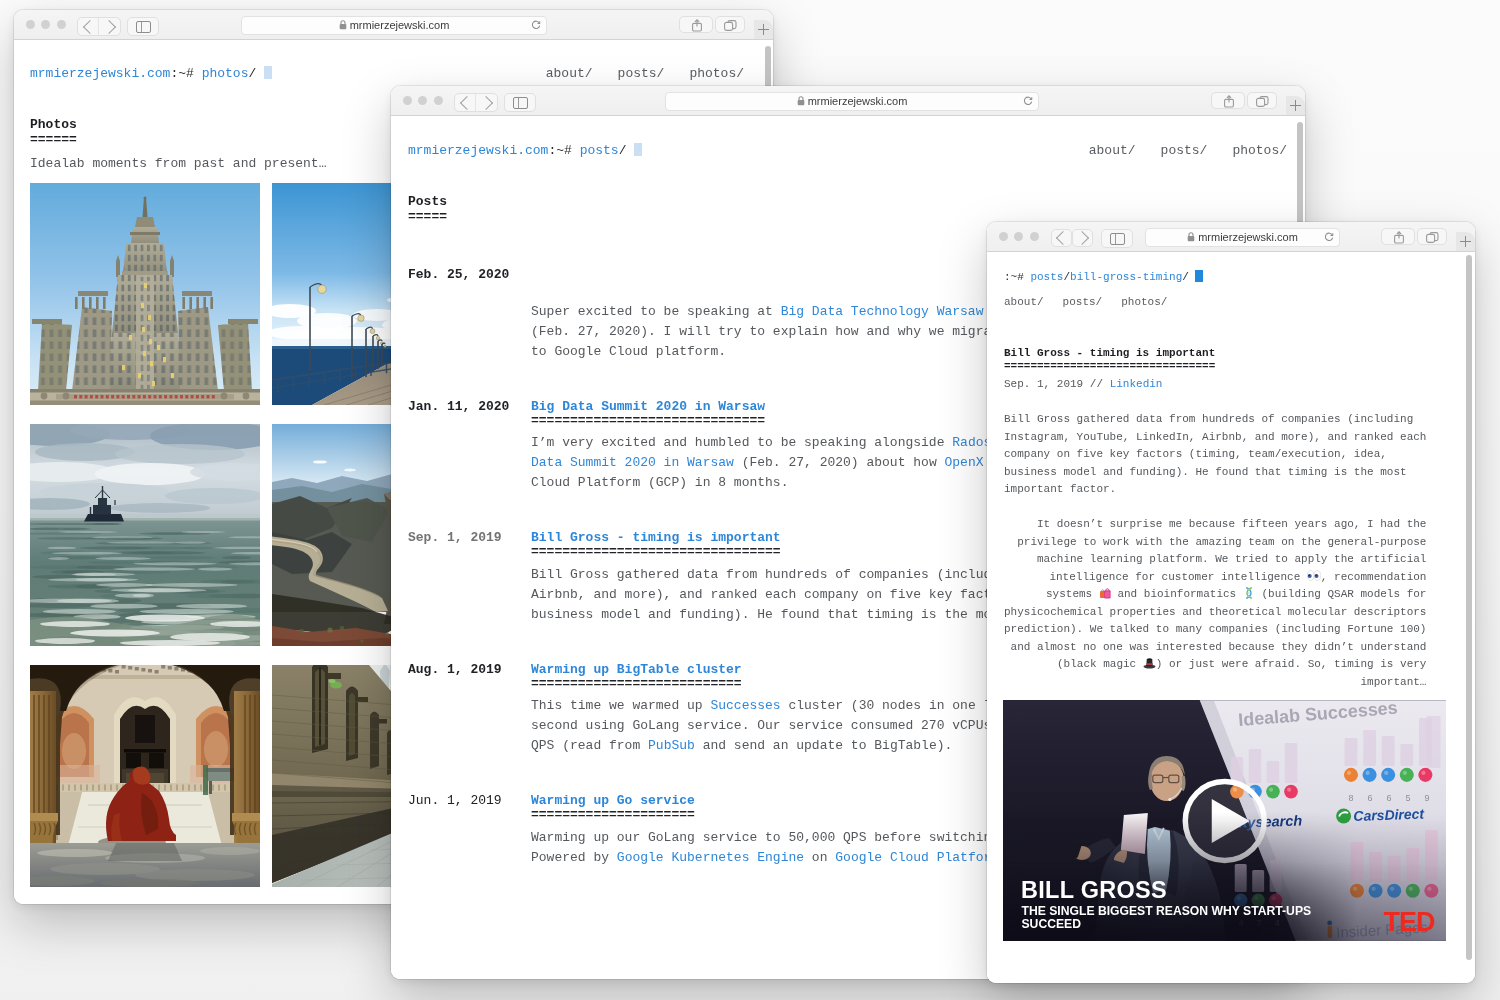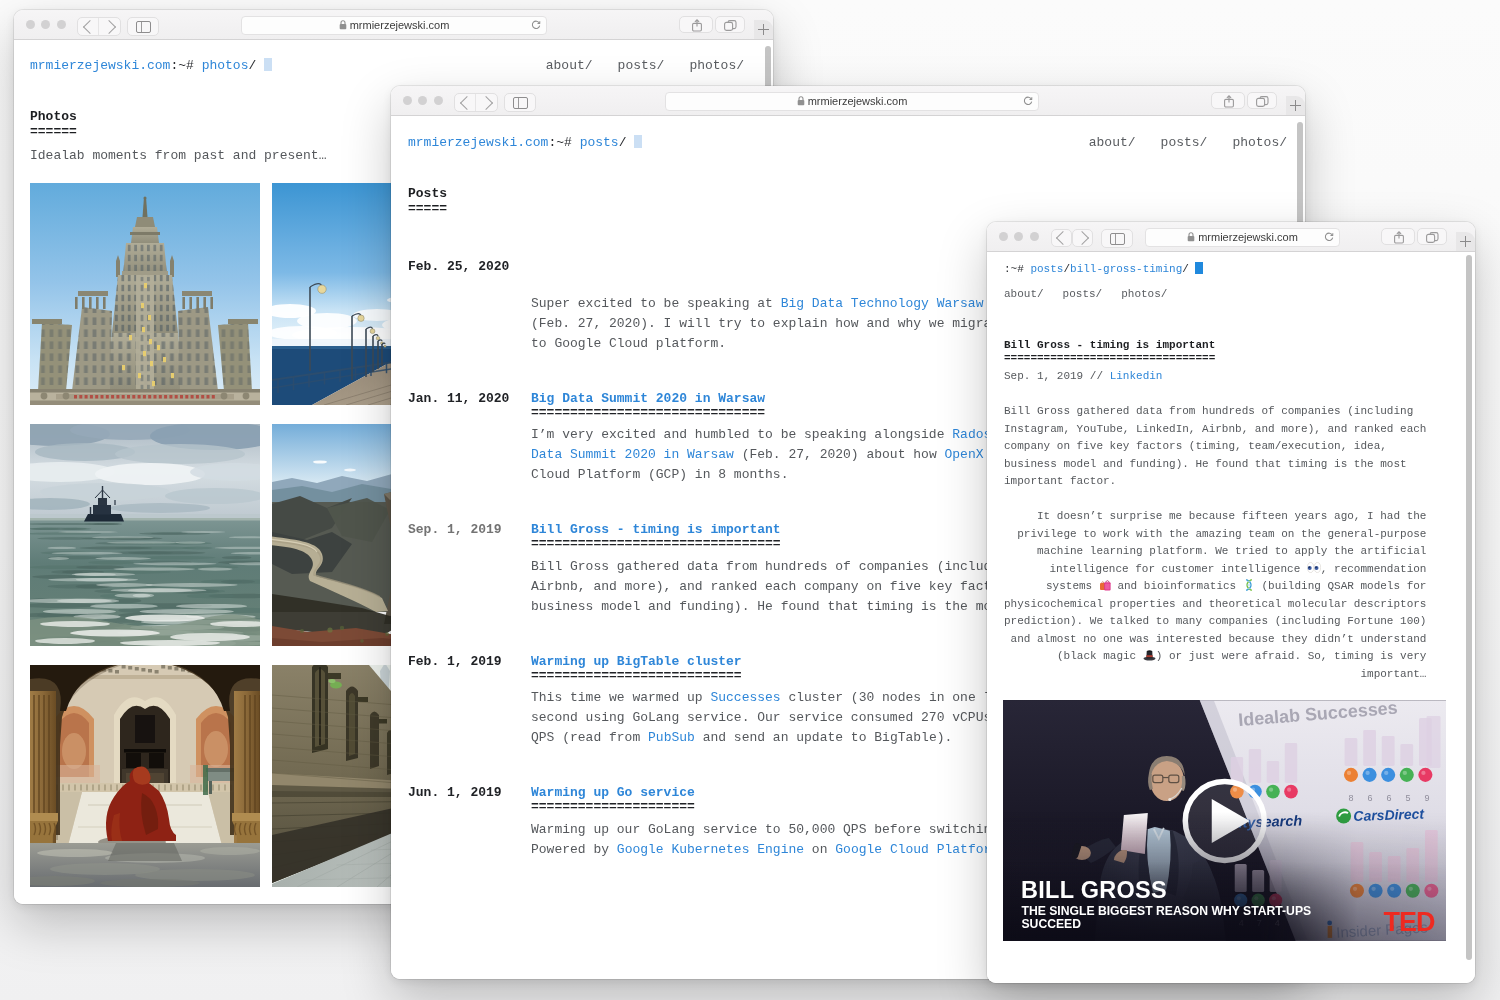--- a/index.html
+++ b/index.html
@@ -22,21 +22,21 @@
 .url{position:absolute;top:5.5px;height:17px;border:1px solid #e3e2e3;border-radius:4px;background:#fdfdfd;
 font-family:"Liberation Sans",sans-serif;font-size:11px;color:#3b3b3b;text-align:center;line-height:17px;}
 .btn2{position:absolute;top:6px;height:17px;border:1px solid #e1e0e1;border-radius:5px;background:#f8f7f8;box-sizing:border-box;}
 .share{right:60px;width:34px;}
 .tabs{right:28px;width:30px;}
 .plus{position:absolute;right:0;top:10px;width:19px;height:19px;background:#e8e7e8;border-radius:0 9px 0 0;}
 .plus:before{content:"";position:absolute;left:4px;top:9px;width:11px;height:1.4px;background:#8b8a8b;}
 .plus:after{content:"";position:absolute;left:9px;top:4px;width:1.4px;height:11px;background:#8b8a8b;}
 .content{position:absolute;left:0;top:30px;right:0;bottom:0;background:#fff;border-radius:0 0 9px 9px;overflow:hidden;}
 .blue{color:#2e86d8;}
-.row{position:absolute;white-space:pre;}
+.row{position:absolute;white-space:pre;margin-top:8px;}
 .sthumb{position:absolute;border-radius:4px;background:#c4c4c4;}
 </style>
 </head>
 <body>
 
 <div class="win" style="left:14px;top:10px;width:759px;height:894px;">
  <div class="tb">
   <div class="dot d1"></div>
       <div class="dot d2"></div>
       <div class="dot d3"></div>
@@ -720,24 +720,24 @@
   <div class="row" style="left:17px;top:70px;line-height:15px;font-weight:bold;color:#1c1e21;">Posts
 =====</div>
   <div class="row" style="left:17px;top:144px;line-height:14px;font-weight:bold;color:#202226;">Feb. 25, 2020</div>
   <div class="row" style="left:140px;top:177.5px;line-height:20px;color:#55585c;">Super excited to be speaking at <span class="blue">Big Data Technology Warsaw Summit</span><br>(Feb. 27, 2020). I will try to explain how and why we migrated OpenX<br>to Google Cloud platform.</div>
   <div class="row" style="left:17px;top:275.5px;line-height:14px;font-weight:bold;color:#202226;">Jan. 11, 2020</div>
   <div class="row" style="left:140px;top:275.5px;line-height:14px;"><b class="blue">Big Data Summit 2020 in Warsaw</b><br><b style="color:#202226">==============================</b></div>
   <div class="row" style="left:140px;top:309px;line-height:20px;color:#55585c;">I’m very excited and humbled to be speaking alongside <span class="blue">Radosław at Big</span><br><span class="blue">Data Summit 2020 in Warsaw</span> (Feb. 27, 2020) about how <span class="blue">OpenX</span> migrated<br>Cloud Platform (GCP) in 8 months.</div>
   <div class="row" style="left:17px;top:407px;line-height:14px;font-weight:bold;color:#737373;">Sep. 1, 2019</div>
   <div class="row" style="left:140px;top:407px;line-height:14px;"><b class="blue">Bill Gross - timing is important</b><br><b style="color:#202226">================================</b></div>
   <div class="row" style="left:140px;top:440.5px;line-height:20px;color:#55585c;">Bill Gross gathered data from hundreds of companies (including Insta<br>Airbnb, and more), and ranked each company on five key factors (timi<br>business model and funding). He found that timing is the most import</div>
-  <div class="row" style="left:17px;top:538.5px;line-height:14px;font-weight:bold;color:#202226;">Feb. 1, 2019</div>
+  <div class="row" style="left:17px;top:538.5px;line-height:14px;font-weight:bold;color:#202226;">Aug. 1, 2019</div>
   <div class="row" style="left:140px;top:538.5px;line-height:14px;"><b class="blue">Warming up BigTable cluster</b><br><b style="color:#202226">===========================</b></div>
   <div class="row" style="left:140px;top:572px;line-height:20px;color:#55585c;">This time we warmed up <span class="blue">Successes</span> cluster (30 nodes in one location)<br>second using GoLang service. Our service consumed 270 vCPUs and hand<br>QPS (read from <span class="blue">PubSub</span> and send an update to BigTable).</div>
-  <div class="row" style="left:17px;top:670px;line-height:14px;font-weight:bold;color:#202226;">Jun. 1, 2019</div>
+  <div class="row" style="left:17px;top:670px;line-height:14px;font-weight:normal;color:#202226;">Jun. 1, 2019</div>
   <div class="row" style="left:140px;top:670px;line-height:14px;"><b class="blue">Warming up Go service</b><br><b style="color:#202226">=====================</b></div>
   <div class="row" style="left:140px;top:703.5px;line-height:20px;color:#55585c;">Warming up our GoLang service to 50,000 QPS before switching product<br>Powered by <span class="blue">Google Kubernetes Engine</span> on <span class="blue">Google Cloud Platform</span>.</div>
  </div>
 </div>
 
 <div class="win" style="left:987px;top:222px;width:488px;height:761px;">
  <div class="tb">
   <div class="dot d1"></div>
       <div class="dot d2"></div>
       <div class="dot d3"></div>

